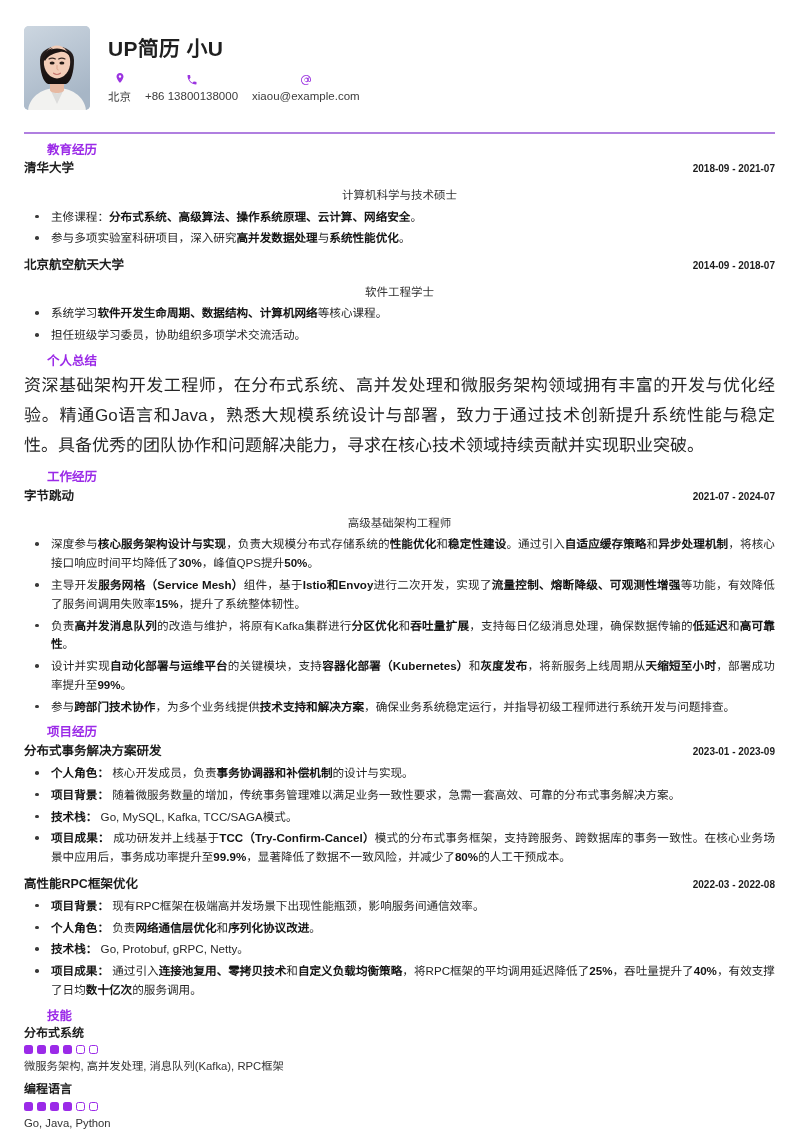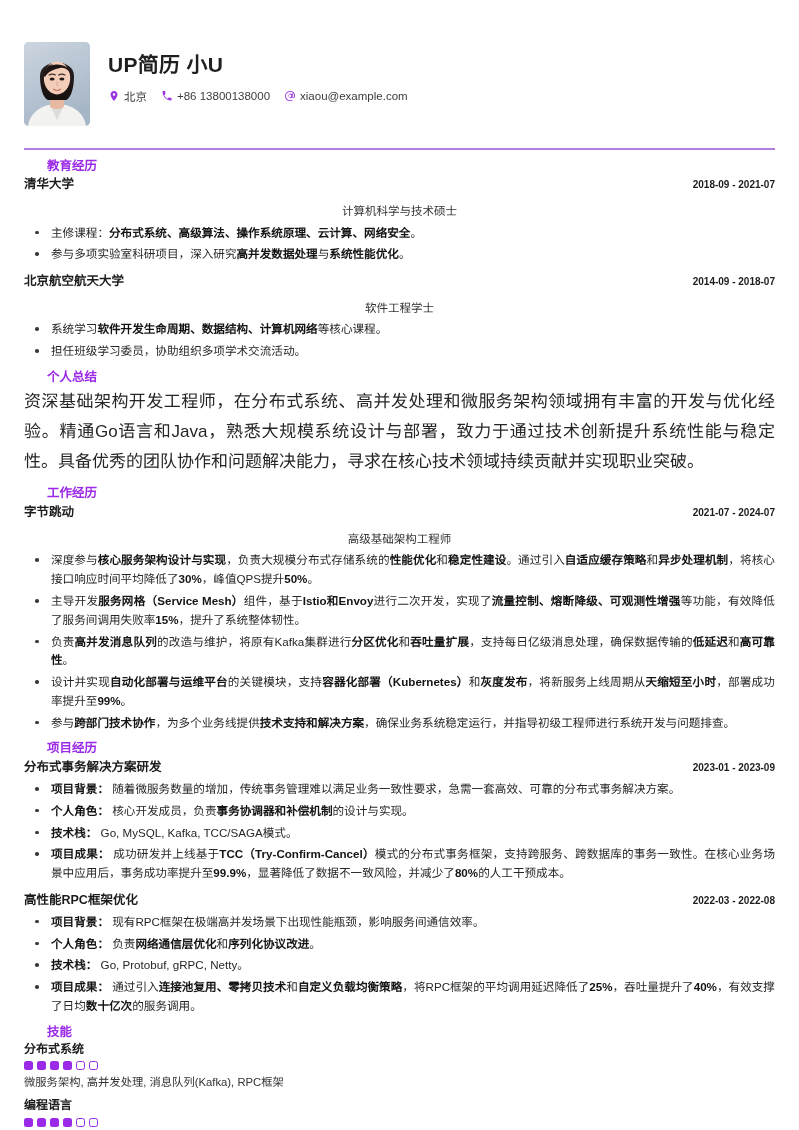--- a/index.html
+++ b/index.html
@@ -12,21 +12,21 @@
     color: #262626;
     -webkit-font-smoothing: antialiased;
   }
   .page {
     width: 799px;
     height: 1130px;
     position: relative;
     background: #ffffff;
     overflow: hidden;
     box-sizing: border-box;
-    padding: 16px 24px;
+    padding: 0 24px;
   }
 
   
   .header {
     display: flex;
     align-items: flex-start;
     padding-top: 26px;
     padding-bottom: 0;
   }
   .photo {
@@ -59,20 +59,21 @@
     color: #3b3b3b;
     gap: 6px;
     flex-wrap: wrap;
   }
   .contact-item {
     display: inline-flex;
     align-items: center;
     gap: 4px;
     margin-right: 8px;
     white-space: nowrap;
+    flex-direction: column;
   }
   .c-icon {
     width: 12px; height: 12px;
     display: inline-block;
     flex: 0 0 auto;
     color: #9b34e0;
   }
   .c-icon svg { display:block; width:100%; height:100%; fill: currentColor; }
 
   
@@ -337,22 +338,22 @@
 
   <div class="section">
     <div class="section-title">项目经历</div>
 
     <div class="entry">
       <div class="entry-head">
         <span class="entry-org">分布式事务解决方案研发</span>
         <span class="entry-date">2023-01 - 2023-09</span>
       </div>
       <ul class="bullets">
+          <li><b>个人角色：</b> 核心开发成员，负责<b>事务协调器和补偿机制</b>的设计与实现。</li>
           <li><b>项目背景：</b> 随着微服务数量的增加，传统事务管理难以满足业务一致性要求，急需一套高效、可靠的分布式事务解决方案。</li>
-          <li><b>个人角色：</b> 核心开发成员，负责<b>事务协调器和补偿机制</b>的设计与实现。</li>
           <li><b>技术栈：</b> Go, MySQL, Kafka, TCC/SAGA模式。</li>
           <li><b>项目成果：</b> 成功研发并上线基于<b>TCC（Try-Confirm-Cancel）</b>模式的分布式事务框架，支持跨服务、跨数据库的事务一致性。在核心业务场景中应用后，事务成功率提升至<b>99.9%</b>，显著降低了数据不一致风险，并减少了<b>80%</b>的人工干预成本。</li>
         </ul>
     </div>
 
     <div class="entry">
       <div class="entry-head">
         <span class="entry-org">高性能RPC框架优化</span>
         <span class="entry-date">2022-03 - 2022-08</span>
       </div>

